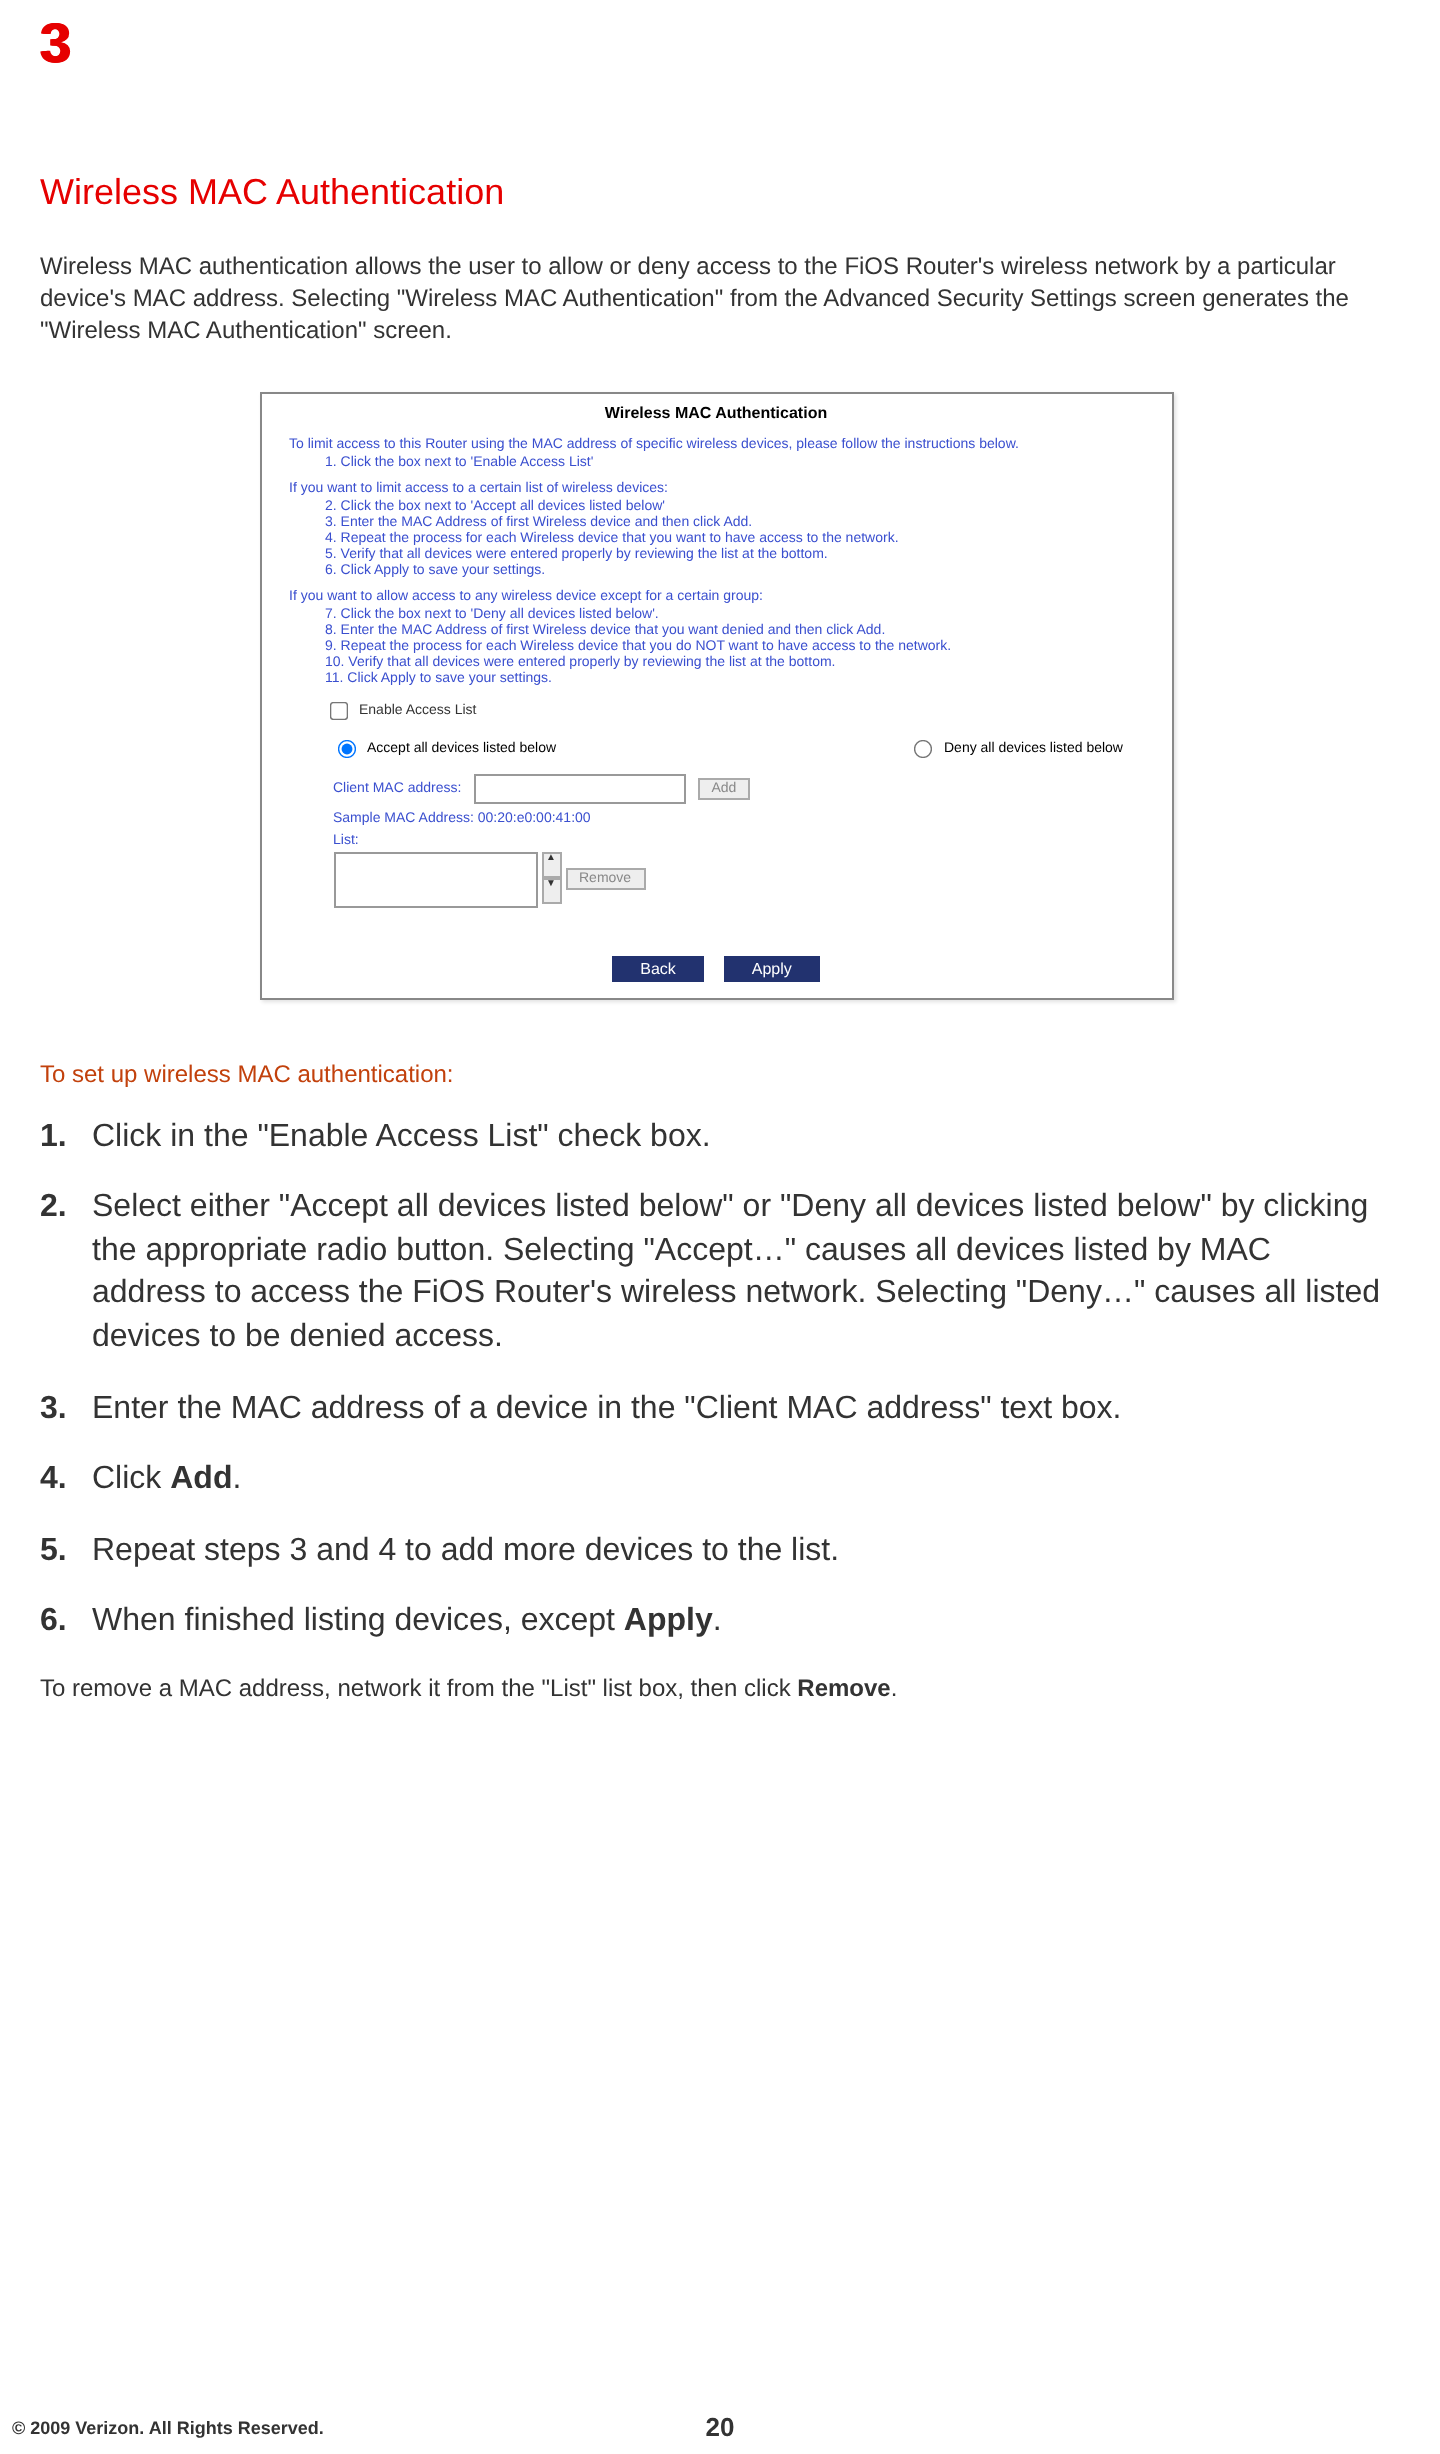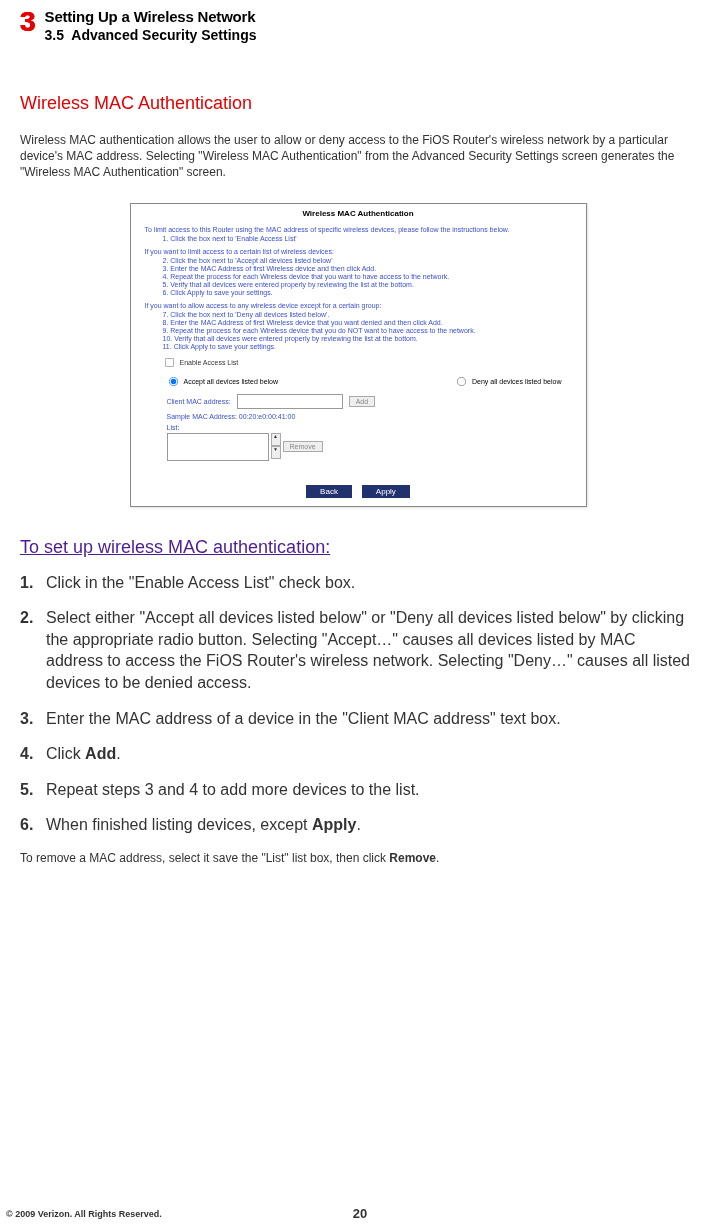--- a/index.html
+++ b/index.html
@@ -99,21 +99,21 @@
   .btn-small { font-size:7px; padding:1px 6px; border:1px solid #aaa; background:#eee; color:#888;}
   .sample { margin:4px 0 4px 18px; color:#3a4fcf;}
   .list-label { margin:4px 0 2px 18px; color:#3a4fcf;}
   .listbox-row { display:flex; align-items:flex-start; gap:2px; margin-left:18px;}
   .listbox { width:100px; height:26px; border:1px solid #999; background:#fff;}
   .spinner { width:10px; height:26px; display:flex; flex-direction:column;}
   .spinner div { flex:1; border:1px solid #aaa; background:#eee; font-size:5px; text-align:center; line-height:1;}
   .fig-buttons { text-align:center; margin-top:24px;}
   .nav-btn { display:inline-block; background:#22326f; color:#fff; font-size:8px; padding:2px 14px; margin:0 4px;}
 
-  .instr-lead { font-size:18px; margin: 0 0 14px 0; color:#4c1d95;text-decoration:underline;}
+  .instr-lead { font-size:12px; margin: 0 0 14px 0; color:#c2410c;}
   .steps { list-style:none; padding:0; margin:0 0 10px 0;}
   .steps li { display:flex; margin-bottom:14px; font-size:16px; line-height:1.35;}
   .step-num { font-weight:bold; min-width:26px; }
   .step-text { flex:1; }
   .footer {
     position: absolute;
     bottom: 6px;
     left: 0;
     width: 100%;
     text-align: center;
@@ -130,27 +130,20 @@
   }
   b.inline { font-weight:800; }
   input[type="checkbox"], input[type="radio"]{ transform: scale(0.7); margin:0;}
 </style>
 </head>
 <body>
 
 <div class="page">
   <div class="header">
     <div class="chapter-number">3</div>
-    <div class="header-text">
-      <div class="chapter-title">Setting Up a Wireless Network</div>
-      <div class="section-title">
-        <span class="section-number">3.5</span>&nbsp;
-        <span>Advanced Security Settings</span>
-      </div>
-    </div>
   </div>
 
   <h2 class="topic-heading">Wireless MAC Authentication</h2>
 
   <p class="para">Wireless MAC authentication allows the user to allow or deny access to the FiOS Router's wireless network by a particular device's MAC address. Selecting "Wireless MAC Authentication" from the Advanced Security Settings screen generates the "Wireless MAC Authentication" screen.</p>
 
   <div class="figure-wrap">
     <div class="figure">
       <div class="figure-title">Wireless MAC Authentication</div>
       <div class="figure-body">
@@ -241,18 +234,18 @@
     </li>
     <li>
       <span class="step-num">6.</span>
       <span class="step-text">
         <span>When finished listing devices, except </span><b class="inline">Apply</b><span>.</span>
       </span>
     </li>
   </ol>
 
   <p class="para" style="margin-top:0;">
-    <span>To remove a MAC address, select it save the "List" list box, then click </span><b class="inline">Remove</b><span>.</span>
+    <span>To remove a MAC address, network it from the "List" list box, then click </span><b class="inline">Remove</b><span>.</span>
   </p>
 
   <div class="footer">20</div>
   <div class="copyright">© 2009 Verizon. All Rights Reserved.</div>
 </div>
 
 </body></html>

